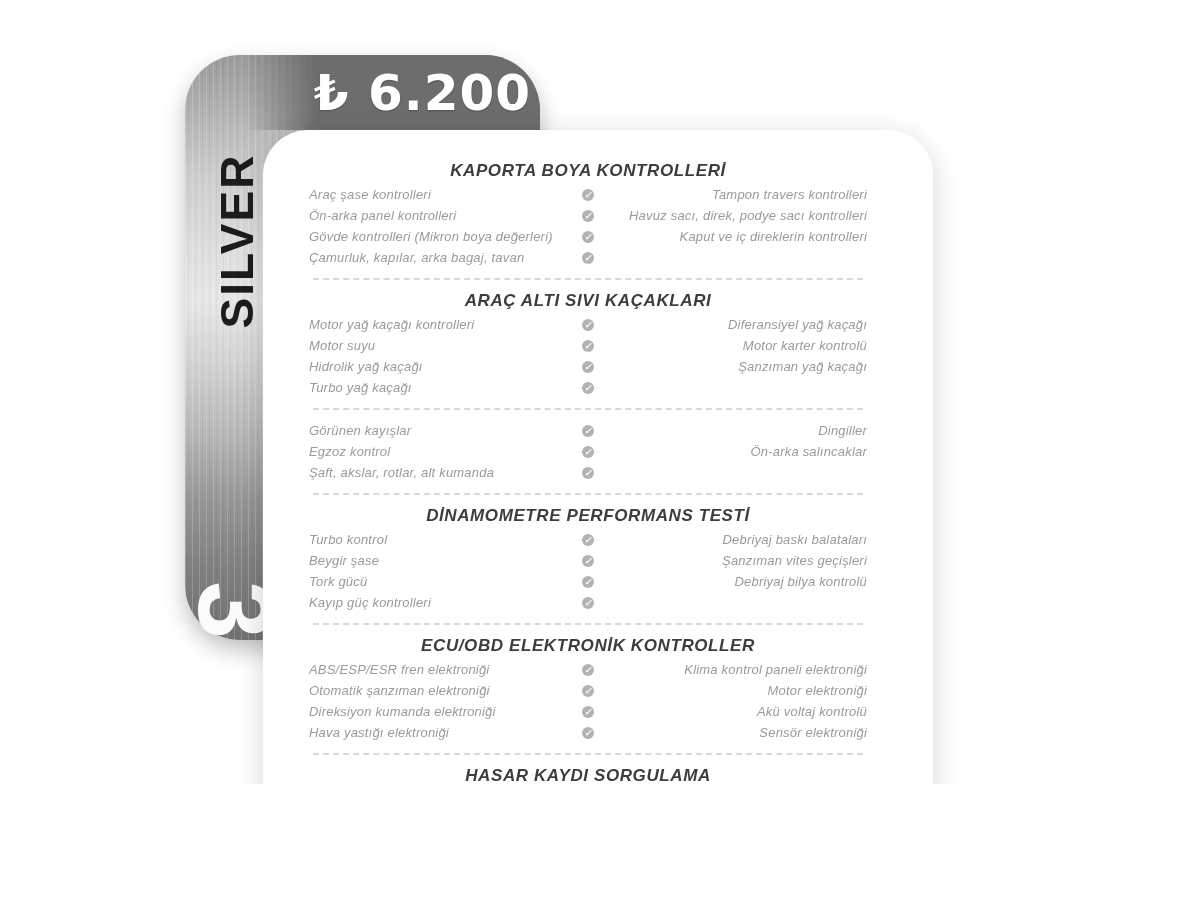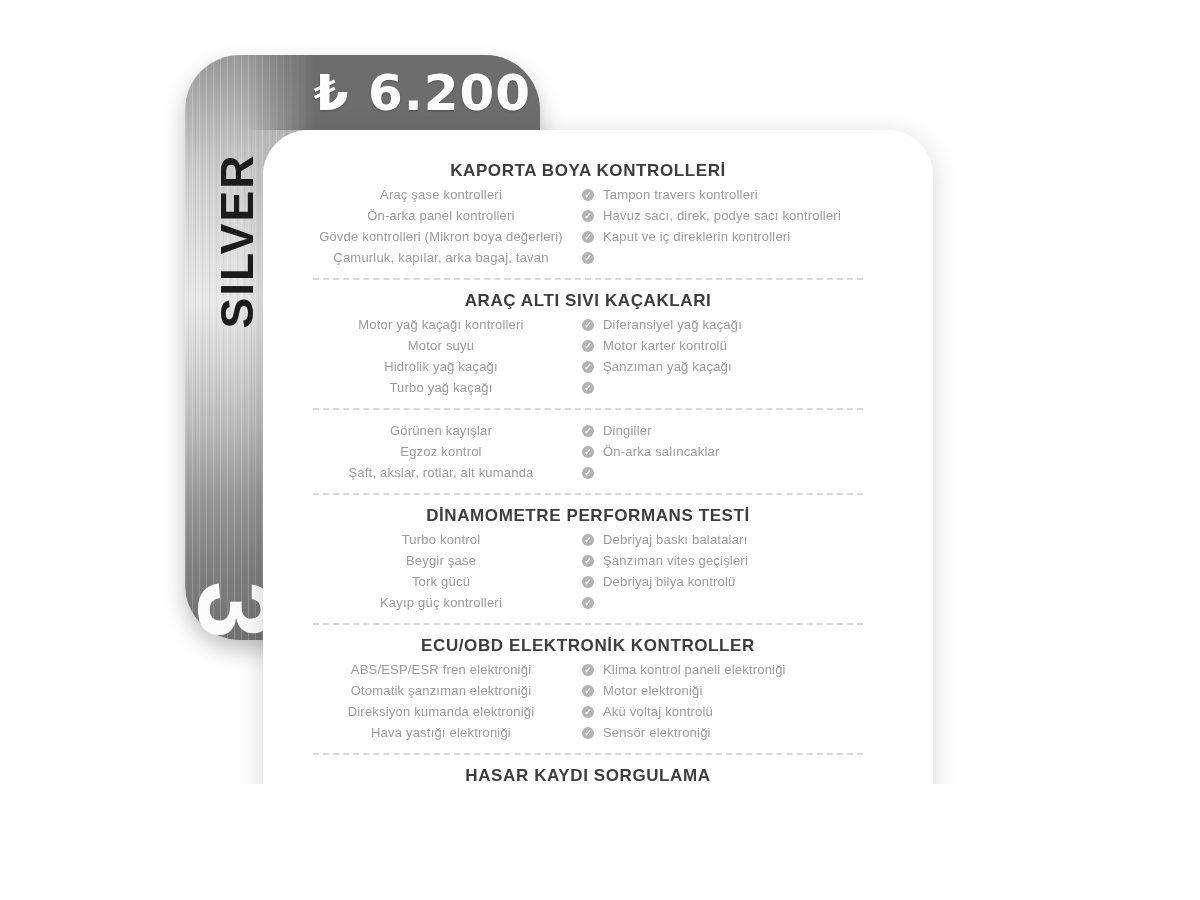--- a/index.html
+++ b/index.html
@@ -40,33 +40,33 @@
     transform:rotate(90deg);
     display:flex;align-items:center;justify-content:center;
     color:#fbfbfb;font-size:104px;font-weight:800;
   }
 
   
   .white-card{
     position:absolute;left:263px;top:130px;width:670px;height:708px;
     background:#ffffff;border-radius:45px;
     box-shadow:0 6px 28px rgba(0,0,0,0.16);
-    box-sizing:border-box;padding:30px 66px 10px 46px;
+    box-sizing:border-box;padding:30px 66px 10px 46px;font-style:italic;
   }
   .section{margin:0;}
   .section-title{
     text-align:center;color:#3d3d3d;font-size:17px;font-weight:bold;
     letter-spacing:0.6px;line-height:22px;white-space:nowrap;
   }
   .rows{margin-top:2px;}
   .row{display:flex;align-items:center;height:21px;}
   .cell{flex:1 1 0;color:#9a9a9a;font-size:13px;letter-spacing:0.2px;
         white-space:nowrap;overflow:hidden;}
-  .cell.left{text-align:center;}
-  .cell.right{text-align:left;}
+  .cell.left{text-align:left;}
+  .cell.right{text-align:right;}
   .icon-cell{flex:0 0 30px;display:flex;align-items:center;justify-content:center;}
   .check{
     width:12px;height:12px;border-radius:50%;background:#b3b3b3;
     color:#ffffff;font-size:9px;line-height:12px;text-align:center;
     display:inline-block;font-weight:bold;
   }
   .divider-full{border-top:2px dashed #d8d8d8;height:0;margin:10px 4px 10px 4px;}
   .divider-small{border-top:2px dashed #e4e8ee;height:0;width:240px;margin:4px auto 4px auto;}
 </style>
 </head>

